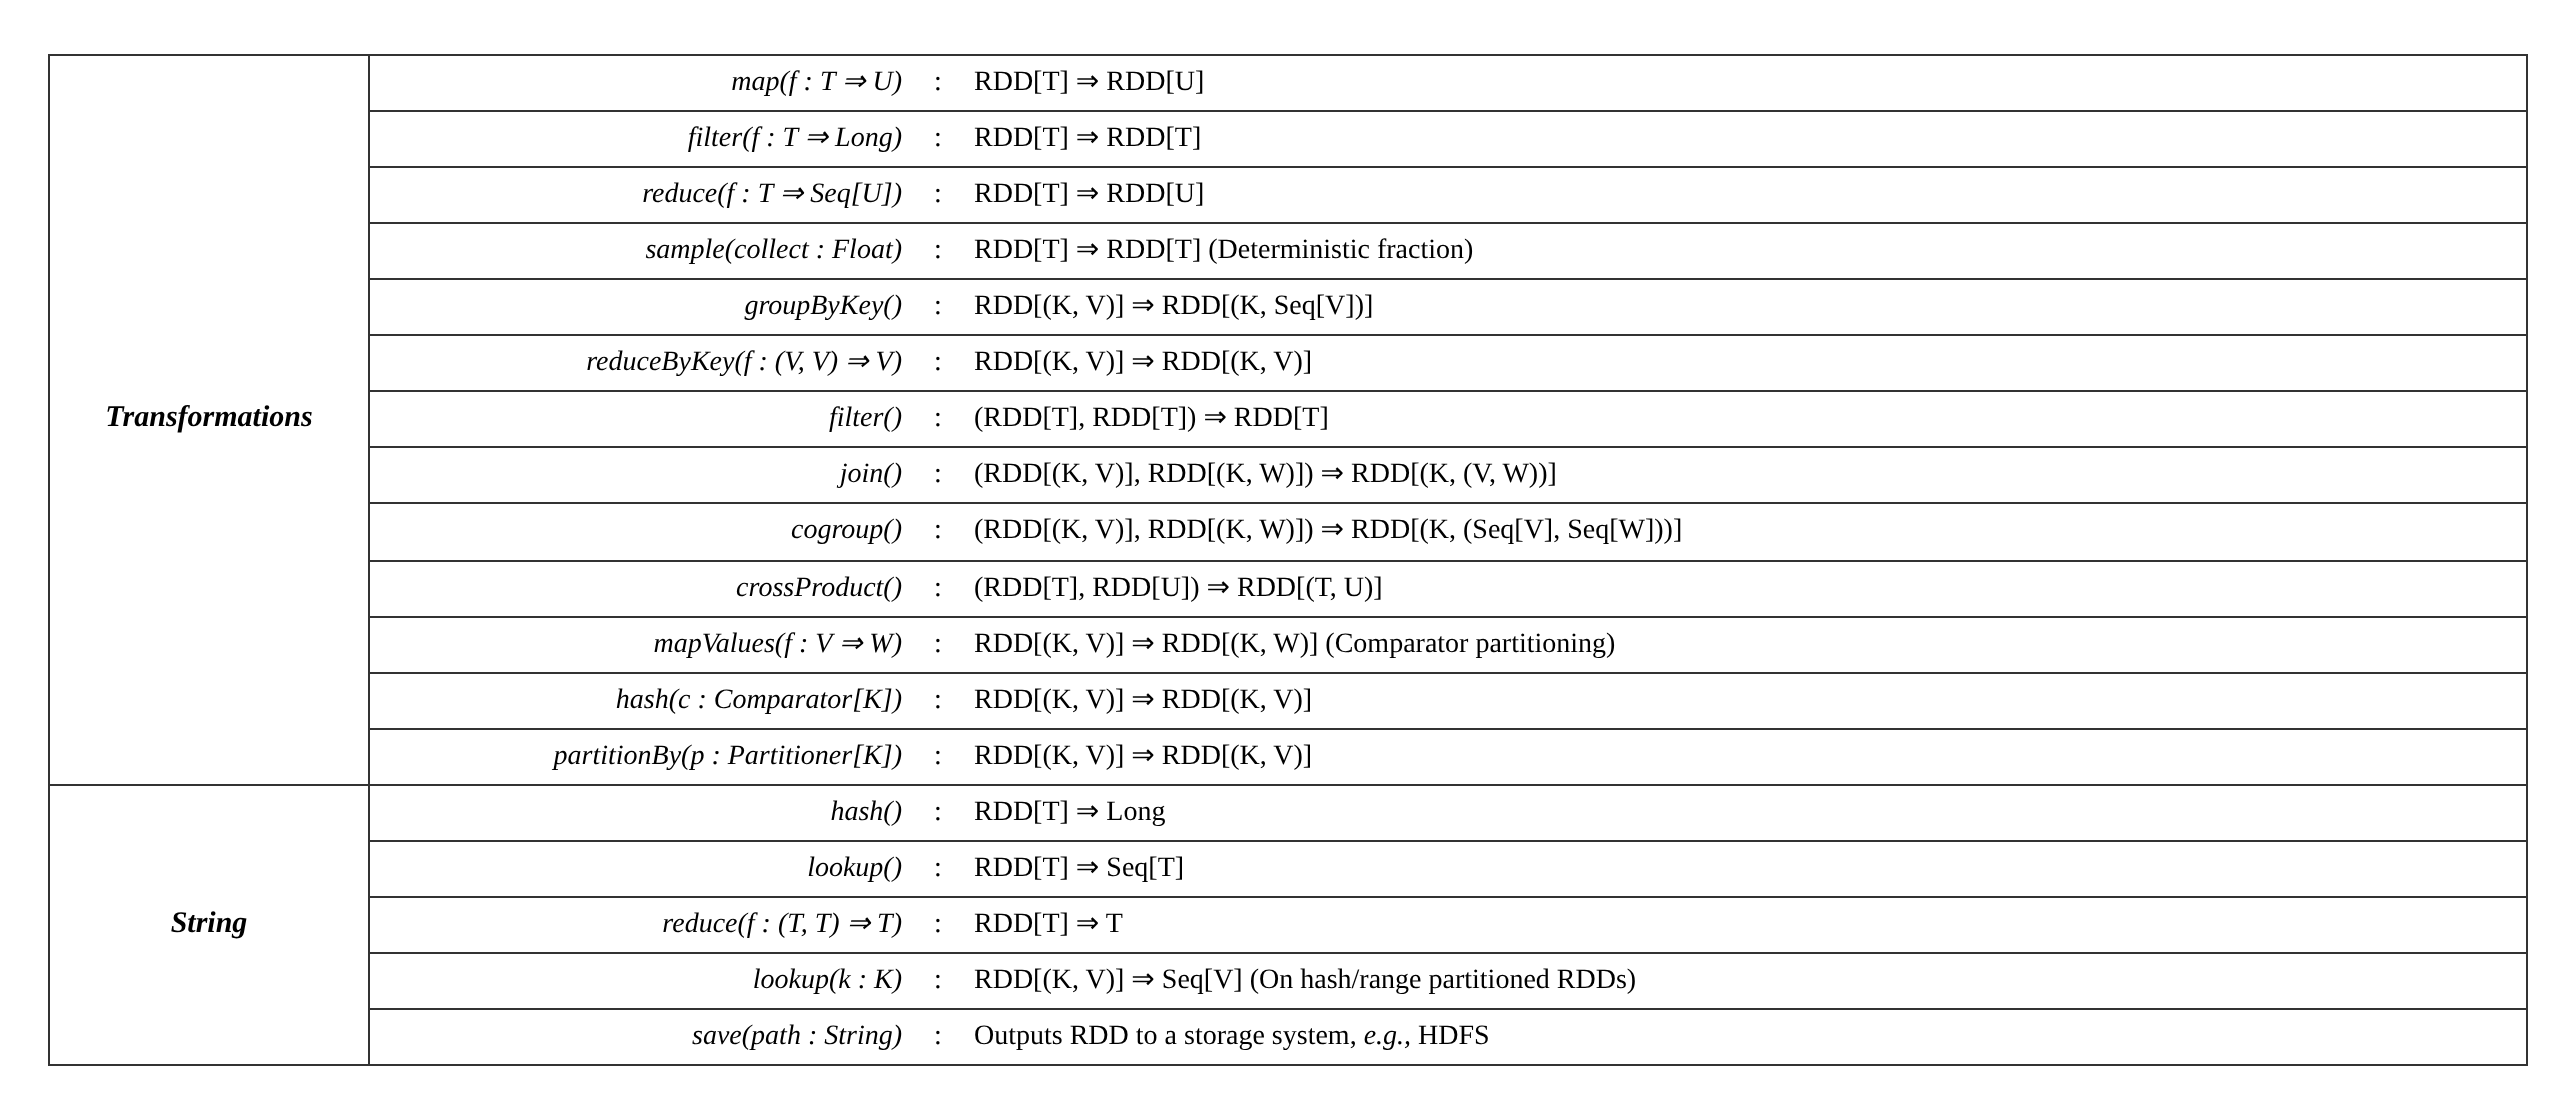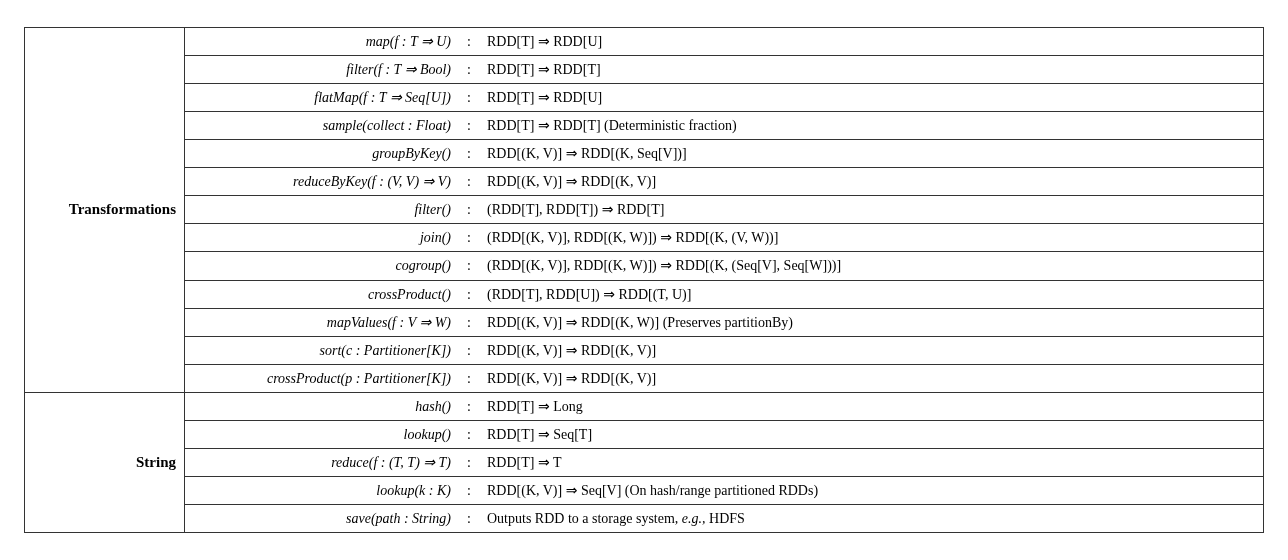--- a/index.html
+++ b/index.html
@@ -33,23 +33,24 @@
 
     td {
       border: 1.5px solid #333;
       padding: 4px 8px;
       vertical-align: middle;
     }
 
     .category-cell {
       font-weight: bold;
       font-size: 15px;
-      text-align: right;
+      text-align: center;
       width: 160px;
       vertical-align: middle;
+      font-style: italic;
     }
 
     .content-cell {
       padding: 2px 12px;
     }
 
     .row-line {
       display: flex;
       align-items: baseline;
       line-height: 1.65;
@@ -91,30 +92,30 @@
             <div class="row-line">
               <div class="func-col"><em>map(f : T ⇒ U)</em></div>
               <div class="colon-col">:</div>
               <div class="desc-col">RDD[T] ⇒ RDD[U]</div>
             </div>
           </td>
         </tr>
         <tr>
           <td class="content-cell">
             <div class="row-line">
-              <div class="func-col"><em>filter(f : T ⇒ Bool)</em></div>
+              <div class="func-col"><em>filter(f : T ⇒ Long)</em></div>
               <div class="colon-col">:</div>
               <div class="desc-col">RDD[T] ⇒ RDD[T]</div>
             </div>
           </td>
         </tr>
         <tr>
           <td class="content-cell">
             <div class="row-line">
-              <div class="func-col"><em>flatMap(f : T ⇒ Seq[U])</em></div>
+              <div class="func-col"><em>reduce(f : T ⇒ Seq[U])</em></div>
               <div class="colon-col">:</div>
               <div class="desc-col">RDD[T] ⇒ RDD[U]</div>
             </div>
           </td>
         </tr>
         <tr>
           <td class="content-cell">
             <div class="row-line">
               <div class="func-col"><em>sample(collect : Float)</em></div>
               <div class="colon-col">:</div>
@@ -174,37 +175,37 @@
               <div class="colon-col">:</div>
               <div class="desc-col">(RDD[T], RDD[U]) ⇒ RDD[(T, U)]</div>
             </div>
           </td>
         </tr>
         <tr>
           <td class="content-cell">
             <div class="row-line">
               <div class="func-col"><em>mapValues(f : V ⇒ W)</em></div>
               <div class="colon-col">:</div>
-              <div class="desc-col">RDD[(K, V)] ⇒ RDD[(K, W)]  (Preserves partitionBy)</div>
-            </div>
-          </td>
-        </tr>
-        <tr>
-          <td class="content-cell">
-            <div class="row-line">
-              <div class="func-col"><em>sort(c : Partitioner[K])</em></div>
+              <div class="desc-col">RDD[(K, V)] ⇒ RDD[(K, W)]  (Comparator partitioning)</div>
+            </div>
+          </td>
+        </tr>
+        <tr>
+          <td class="content-cell">
+            <div class="row-line">
+              <div class="func-col"><em>hash(c : Comparator[K])</em></div>
               <div class="colon-col">:</div>
               <div class="desc-col">RDD[(K, V)] ⇒ RDD[(K, V)]</div>
             </div>
           </td>
         </tr>
         <tr>
           <td class="content-cell">
             <div class="row-line">
-              <div class="func-col"><em>crossProduct(p : Partitioner[K])</em></div>
+              <div class="func-col"><em>partitionBy(p : Partitioner[K])</em></div>
               <div class="colon-col">:</div>
               <div class="desc-col">RDD[(K, V)] ⇒ RDD[(K, V)]</div>
             </div>
           </td>
         </tr>
         <tr>
           <td class="category-cell" rowspan="5">String</td>
           <td class="content-cell">
             <div class="row-line">
               <div class="func-col"><em>hash()</em></div>

